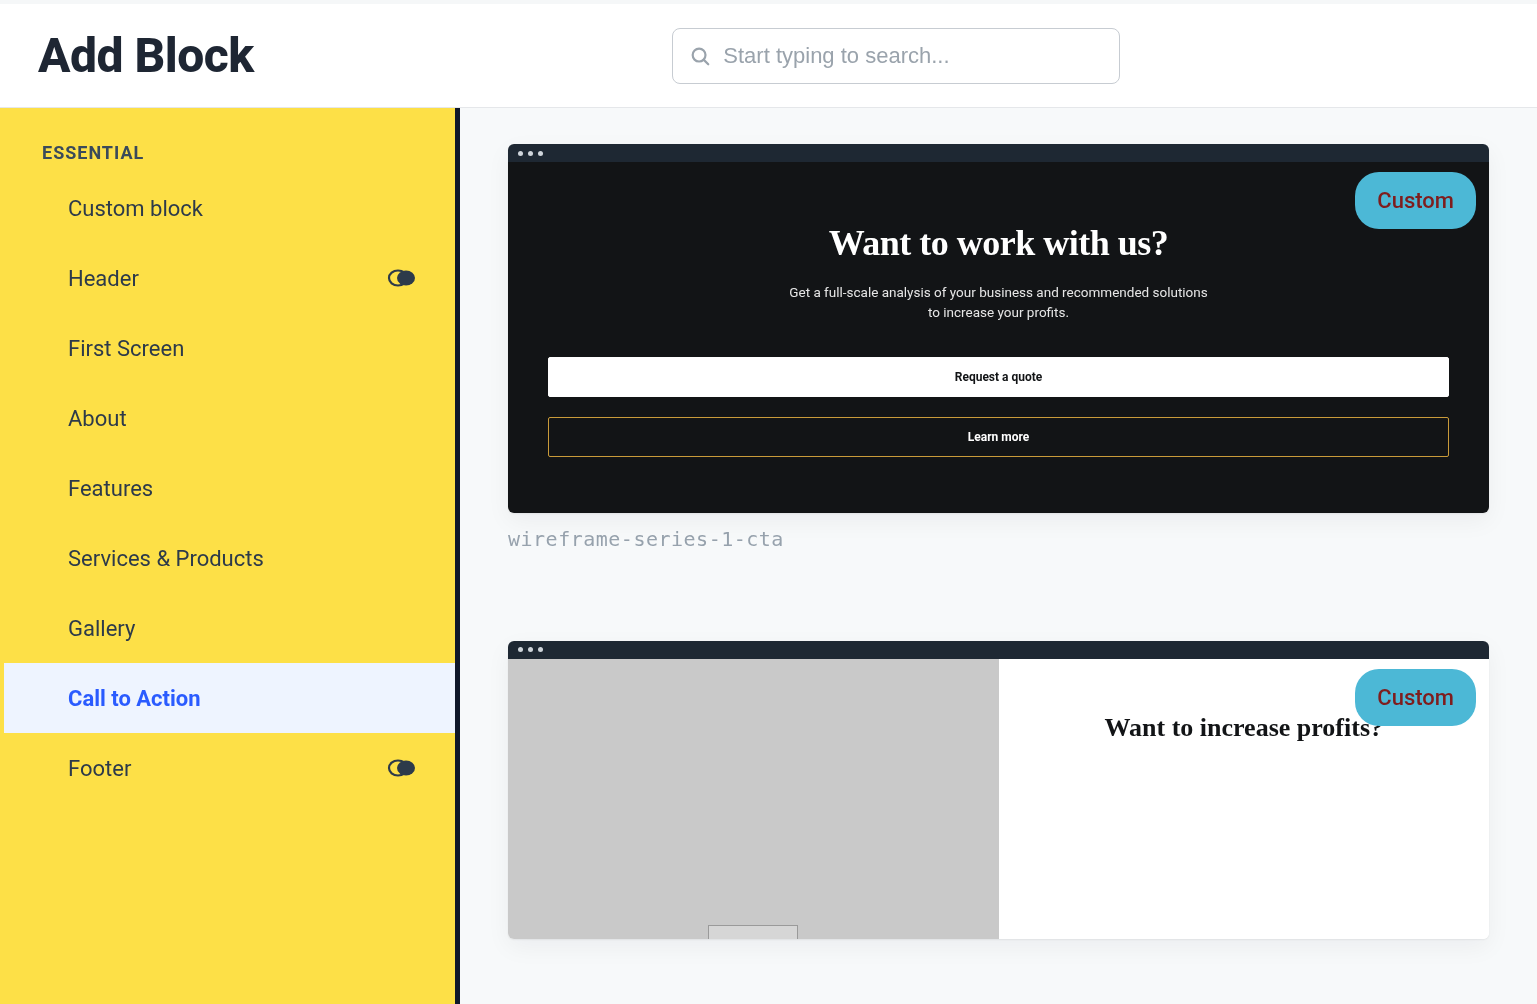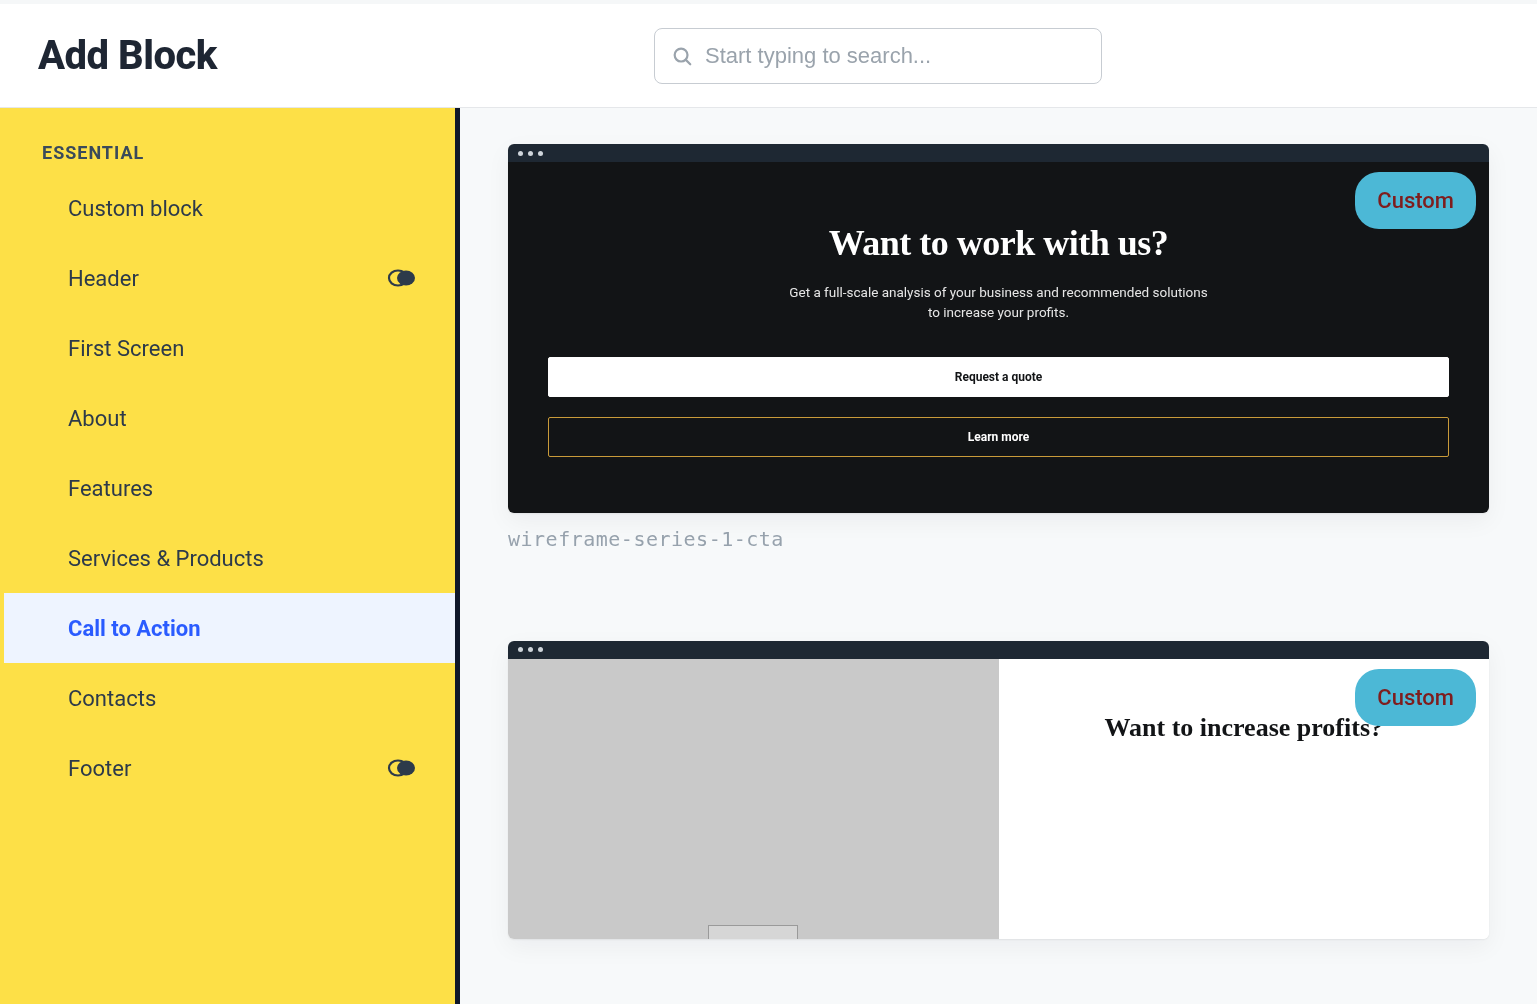--- a/index.html
+++ b/index.html
@@ -17,21 +17,21 @@
       align-items: center;
       height: 108px;
       padding: 0 38px;
       border-top: 4px solid #f5f7f8;
       border-bottom: 1px solid #e5e7ea;
       box-shadow: 0 2px 1px rgba(0,0,0,0.03);
       gap: 40px;
       background: #fff;
     }
     .app-title {
-      font-size: 40px;
+      font-size: 48px;
       font-weight: 800;
       color: #1e2633;
       letter-spacing: -0.5px;
       flex: 0 0 auto;
     }
     .search-wrap {
       margin-left: auto;
       margin-right: auto;
     }
     .search-box {
@@ -268,28 +268,28 @@
     </div>
 
     <div class="nav-item">
       <span>Features</span>
     </div>
 
     <div class="nav-item">
       <span>Services &amp; Products</span>
     </div>
 
+    <div class="nav-item">
+      <span>Gallery</span>
+    </div>
 
     <div class="nav-item active">
       <span>Call to Action</span>
     </div>
 
-    <div class="nav-item">
-      <span>Contacts</span>
-    </div>
 
     <div class="nav-item">
       <span>Footer</span>
       <span class="toggle-icon">
         <svg width="30" height="20" viewBox="0 0 30 20">
           <ellipse cx="11" cy="10" rx="9" ry="7.5" fill="none" stroke="#2d3a4a" stroke-width="2.2"></ellipse>
           <ellipse cx="19" cy="10" rx="9" ry="7.5" fill="#2d3a4a"></ellipse>
         </svg>
       </span>
     </div>

